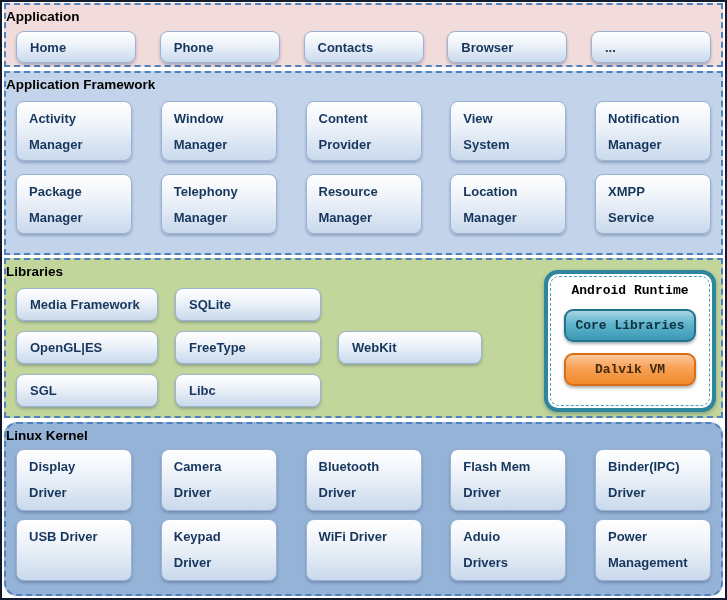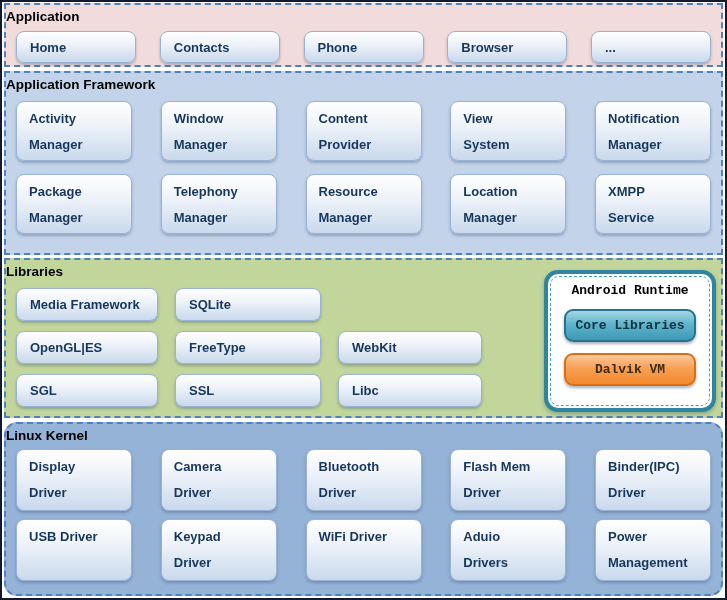--- a/index.html
+++ b/index.html
@@ -99,22 +99,22 @@
 </style>
 </head>
 <body>
 
 <div class="canvas">
 
   <div class="section sec-app">
     <div class="sec-title">Application</div>
     <div class="btn-row">
       <div class="btn btn-sm">Home</div>
+      <div class="btn btn-sm">Phone</div>
       <div class="btn btn-sm">Contacts</div>
-      <div class="btn btn-sm">Phone</div>
       <div class="btn btn-sm">Browser</div>
       <div class="btn btn-sm">...</div>
     </div>
   </div>
 
   <div class="section sec-framework">
     <div class="sec-title">Application Framework</div>
     <div class="btn-row row-1">
       <div class="btn btn-tall">Activity
 Manager</div>
@@ -147,21 +147,20 @@
       <div class="btn lib-btn">Media Framework</div>
       <div class="btn lib-btn">SQLite</div>
     </div>
     <div class="lib-row">
       <div class="btn lib-btn">OpenGL|ES</div>
       <div class="btn lib-btn">FreeType</div>
       <div class="btn lib-btn">WebKit</div>
     </div>
     <div class="lib-row">
       <div class="btn lib-btn">SGL</div>
-      <div class="btn lib-btn">SSL</div>
       <div class="btn lib-btn">Libc</div>
     </div>
 
     <div class="runtime">
       <div class="runtime-title">Android Runtime</div>
       <div class="rt-btn rt-core">Core Libraries</div>
       <div class="rt-btn rt-dalvik">Dalvik VM</div>
     </div>
   </div>
 

